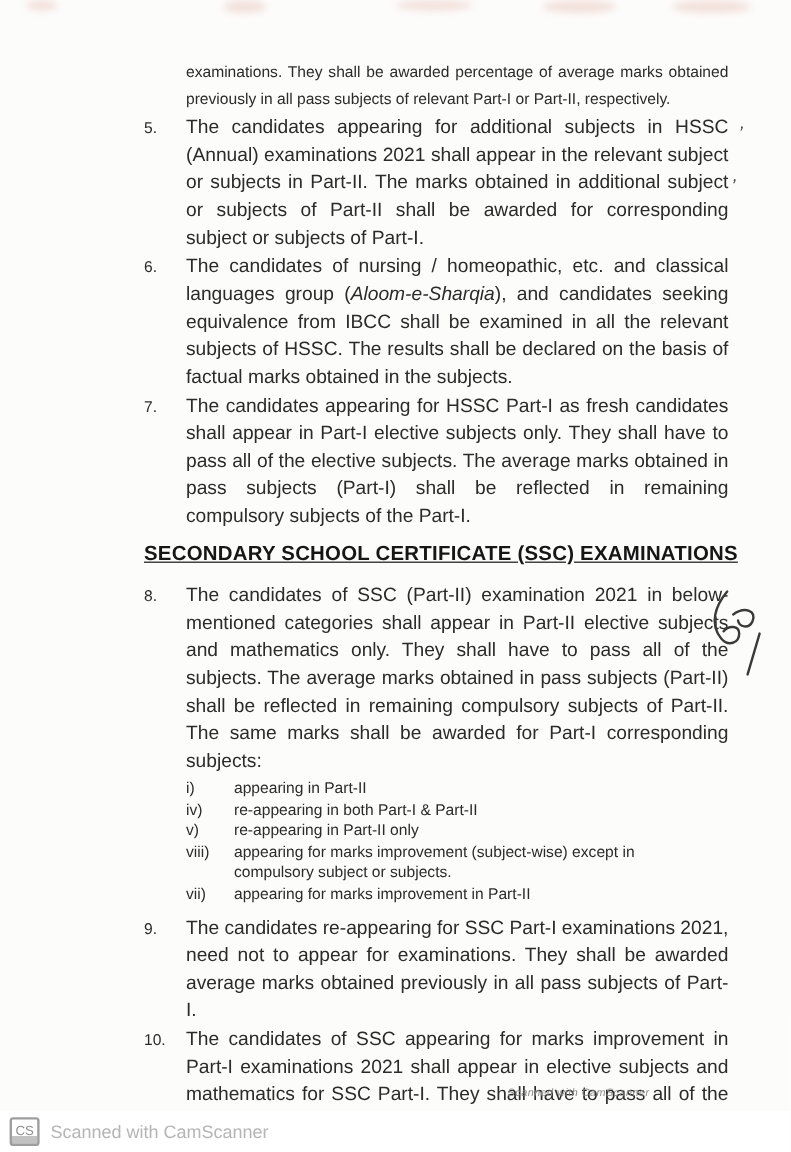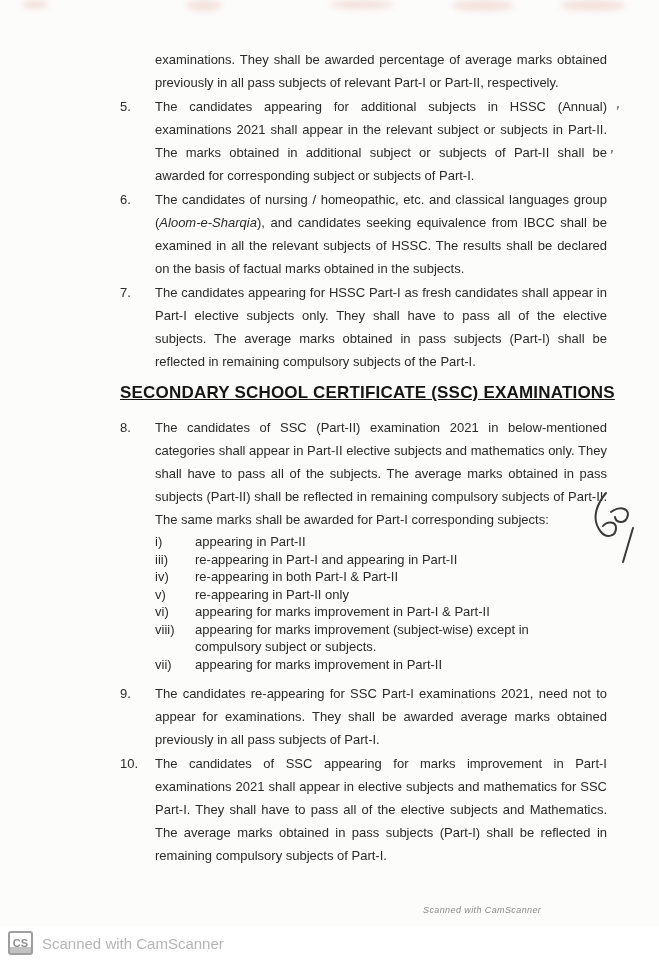--- a/index.html
+++ b/index.html
@@ -12,21 +12,21 @@
     overflow:hidden;
   }
   .content { position:absolute; left:120px; top:48px; width:487px; }
   .intro {
     margin:0 0 1px 35px;
     font-size:13px; line-height:23px;
     text-align:justify;
   }
   .para { display:flex; margin:0 0 1px 0; }
   .num { flex:none; width:35px; font-size:13px; line-height:23px; }
-  .ptext { flex:1; font-size:13px; line-height:23px; text-align:justify; }
+  .ptext { flex:1; font-size:16px; line-height:23px; text-align:justify; }
   .ptext em { font-style:italic; }
   .heading {
     margin:10px 0 13px 0;
     font-size:17px; font-weight:bold;
     letter-spacing:0.2px;
     text-decoration:underline;
     color:#161616;
     white-space:nowrap;
   }
   .sublist { margin:2px 0 9px 35px; }
@@ -54,21 +54,21 @@
     width:100%; height:34px;
     background:#ffffff;
     display:flex; align-items:center;
     padding-left:8px; box-sizing:border-box;
   }
   .cs-badge {
     flex:none;
     width:21px; height:20px;
     border:2px solid #9e9e9e; border-radius:3px;
     background:linear-gradient(to bottom, #ffffff 68%, #c2c2c2 68%);
-    color:#8f8f8f; font-weight:bold; font-size:11px;
+    color:#8f8f8f; font-weight:normal; font-size:11px;
     display:flex; align-items:center; justify-content:center;
   }
   .footer-text { margin-left:9px; color:#b5b5b5; font-size:15px; }
 </style>
 </head>
 <body>
 
 <div class="page">
 
   <div class="smudge" style="left:22px; width:26px; height:9px;"></div>
@@ -102,34 +102,26 @@
       <div class="num">8.</div>
       <div class="ptext">The candidates of SSC (Part-II) examination 2021 in below-mentioned categories shall appear in Part-II elective subjects and mathematics only. They shall have to pass all of the subjects. The average marks obtained in pass subjects (Part-II) shall be reflected in remaining compulsory subjects of Part-II. The same marks shall be awarded for Part-I corresponding subjects:</div>
     </div>
 
     <div class="sublist">
       <div class="subrow">
         <div class="sublabel">i)</div>
         <div class="subtext">appearing in Part-II</div>
       </div>
       <div class="subrow">
-        <div class="sublabel">iii)</div>
-        <div class="subtext">re-appearing in Part-I and appearing in Part-II</div>
-      </div>
-      <div class="subrow">
         <div class="sublabel">iv)</div>
         <div class="subtext">re-appearing in both Part-I &amp; Part-II</div>
       </div>
       <div class="subrow">
         <div class="sublabel">v)</div>
         <div class="subtext">re-appearing in Part-II only</div>
-      </div>
-      <div class="subrow">
-        <div class="sublabel">vi)</div>
-        <div class="subtext">appearing for marks improvement in Part-I &amp; Part-II</div>
       </div>
       <div class="subrow">
         <div class="sublabel">viii)</div>
         <div class="subtext">appearing for marks improvement (subject-wise) except in compulsory subject or subjects.</div>
       </div>
       <div class="subrow">
         <div class="sublabel">vii)</div>
         <div class="subtext">appearing for marks improvement in Part-II</div>
       </div>
     </div>

